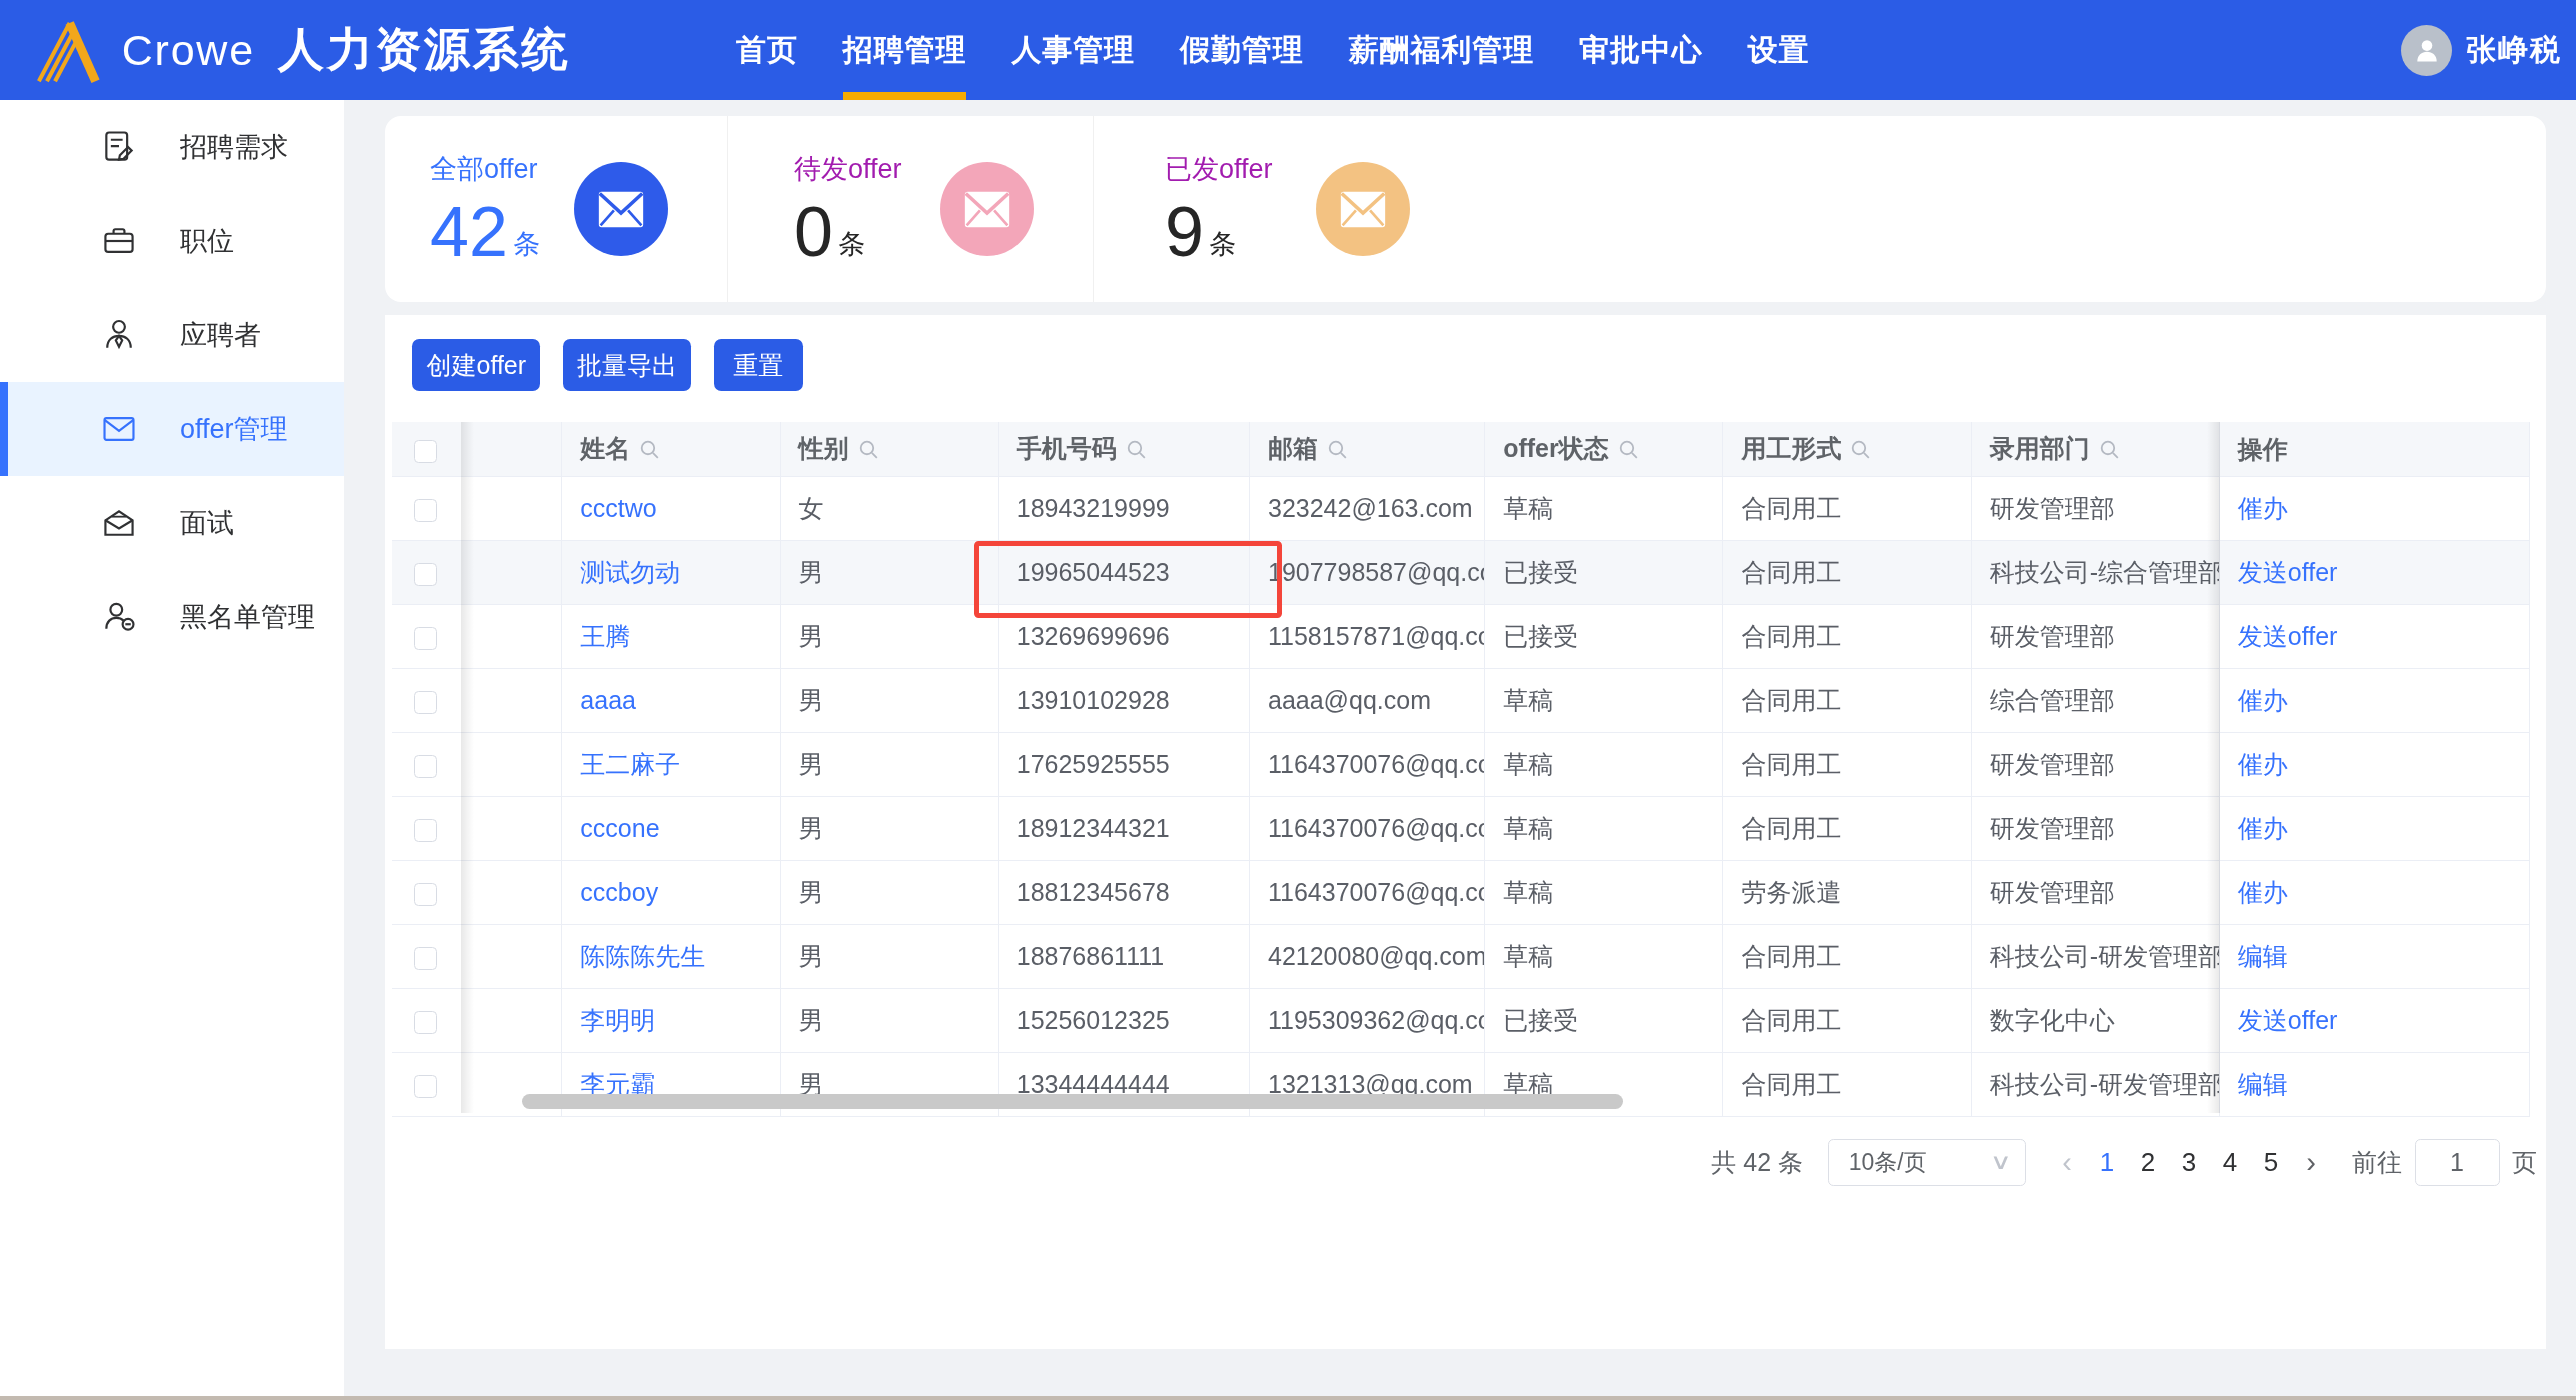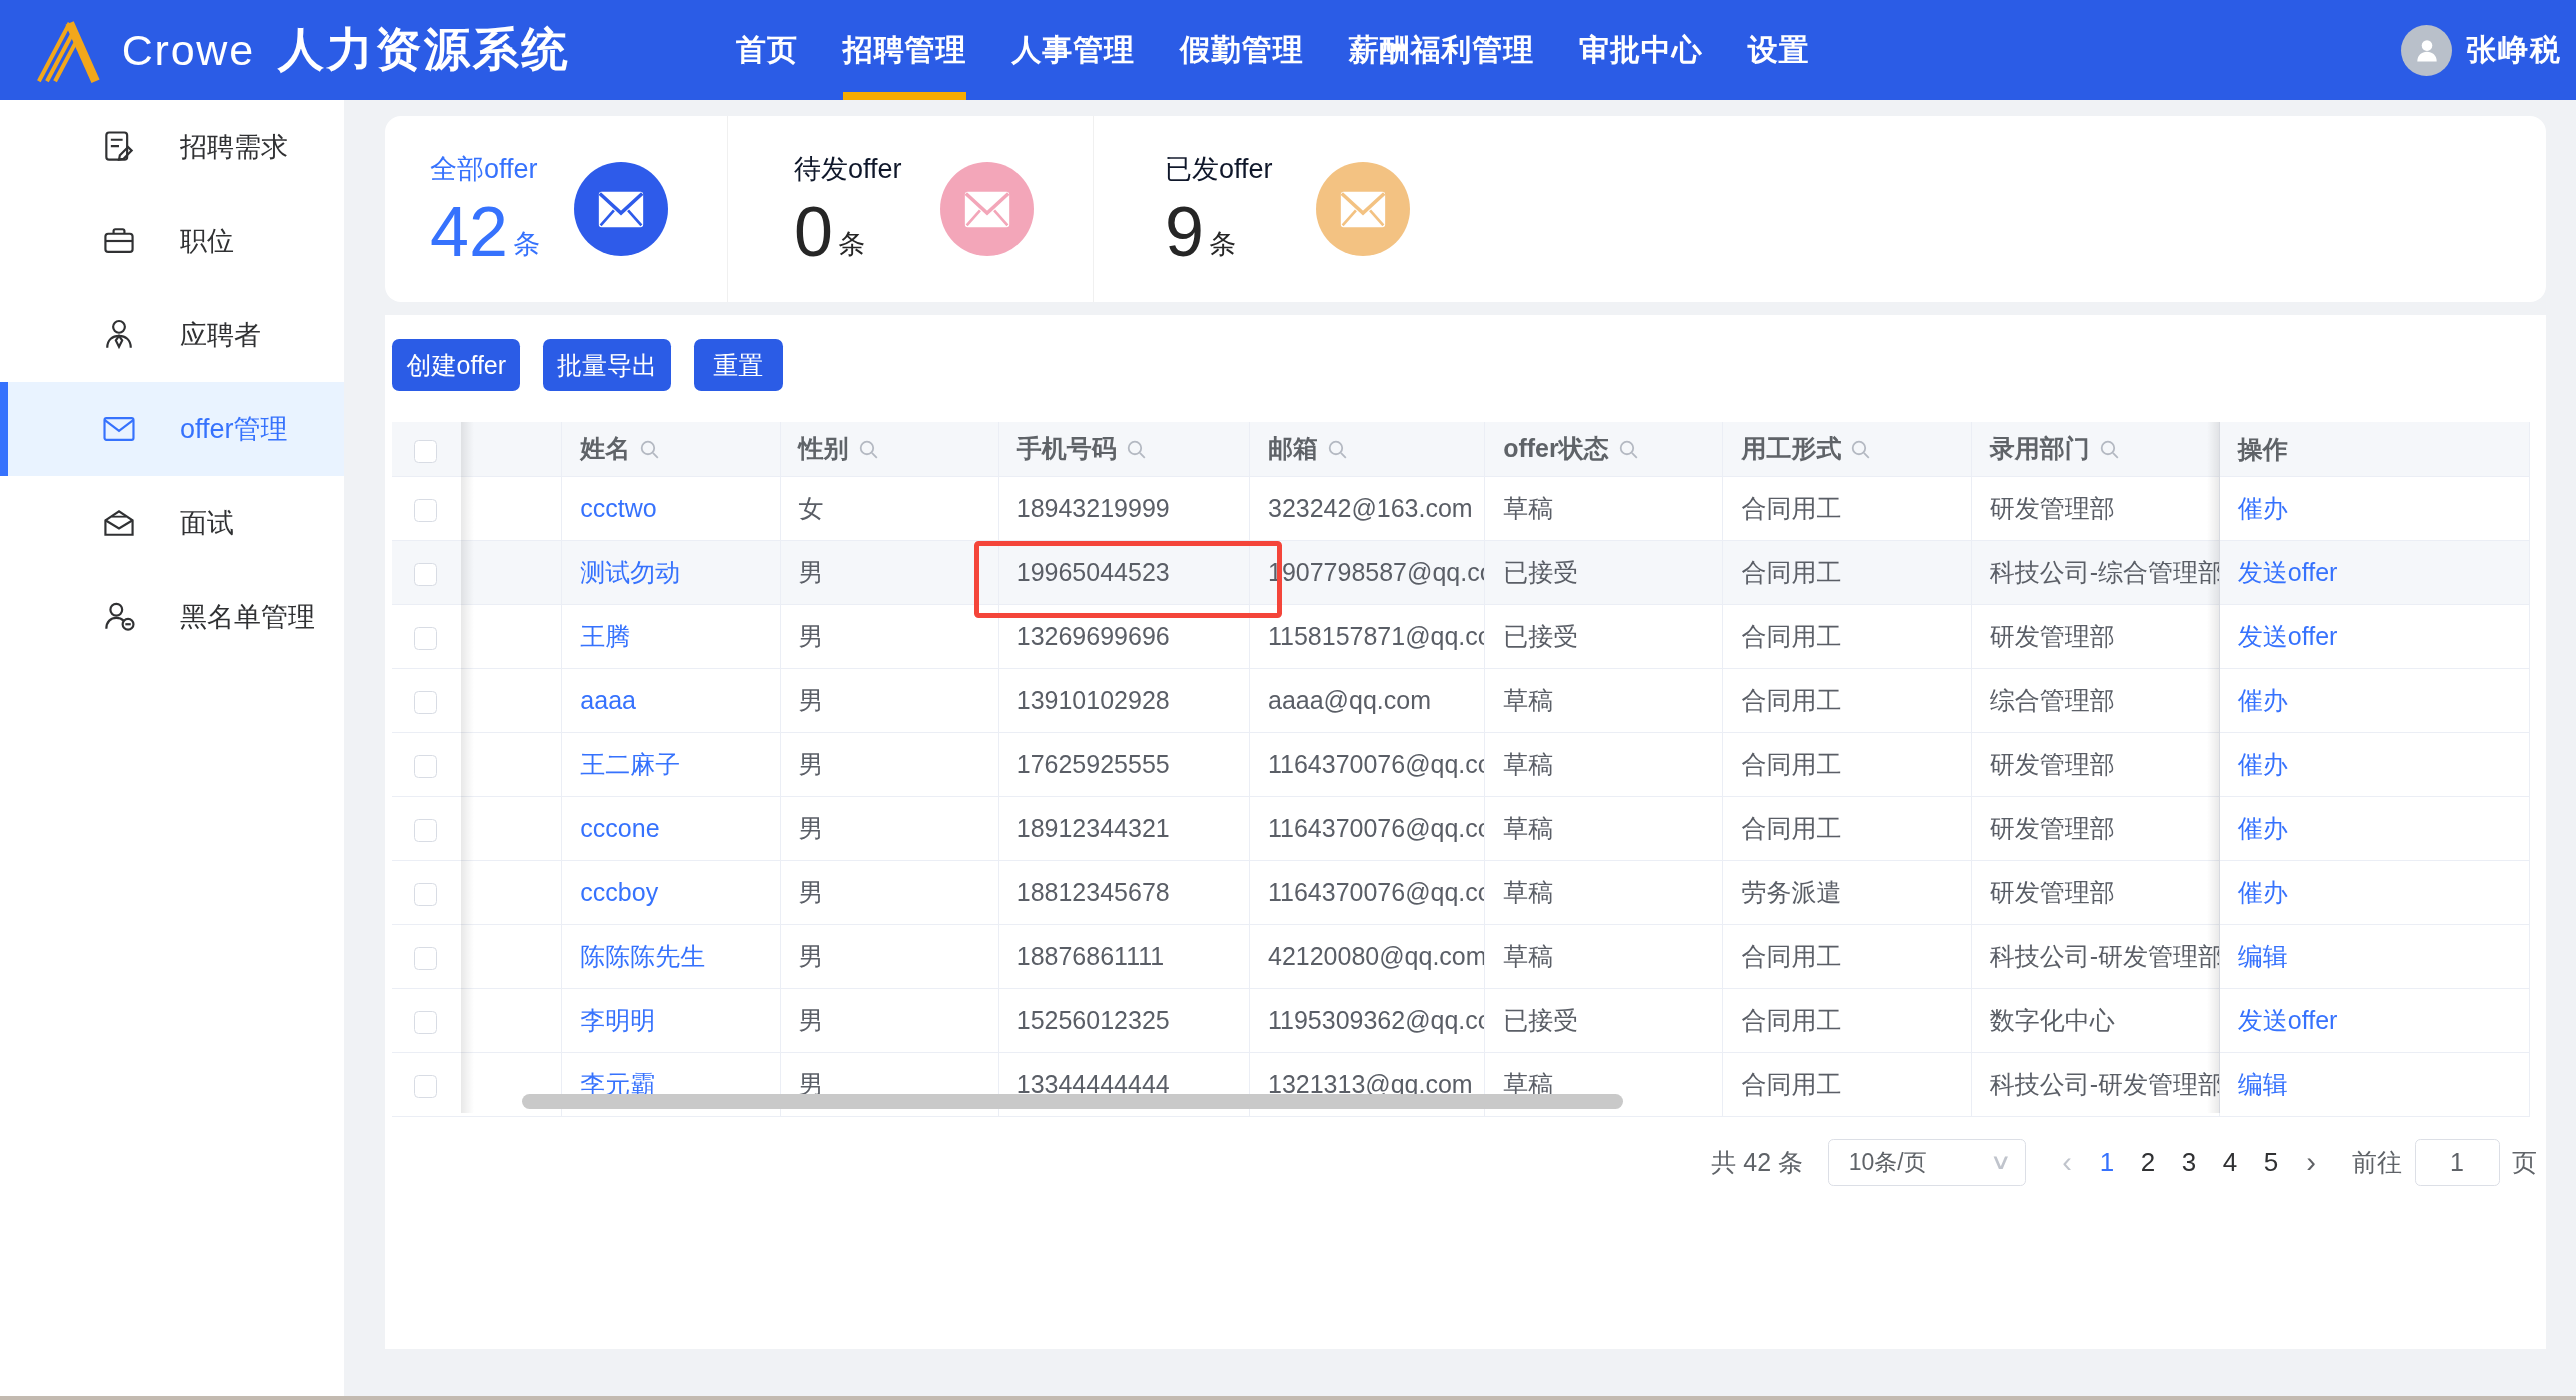--- a/index.html
+++ b/index.html
@@ -30,34 +30,34 @@
 
   
   .main { position:absolute; left:385px; top:116px; width:2161px; }
   .stats-card { height:186px; background:#fff; display:flex;border-radius:16px; }
   .stat { display:flex; align-items:center; justify-content:space-between; padding:0 59px 0 47px; }
   .stat-1 { width:342px; padding-left:45px; }
   .stat-2 { width:366px; padding-left:66px; }
   .stat-3 { width:376px; padding-left:71px; }
   .stat + .stat { border-left:0.9px solid #f0f0f0; }
   .stat-text { display:flex; flex-direction:column; gap:10.7px; }
-  .stat-label { font-size:27px; color:#0f172a; }
+  .stat-label { font-size:27px; color:#a21caf; }
   .stat-num-row { display:flex; align-items:flex-end; }
   .stat-value { font-size:70px; line-height:1; color:#262626; }
   .stat-unit { font-size:27px; color:#262626; margin:0 0 5.4px 5.4px; }
   .stat-1 .stat-label, .stat-1 .stat-value, .stat-1 .stat-unit { color:#3672fd; }
   .stat-circle { width:94px; height:94px; border-radius:50%; display:flex; align-items:center; justify-content:center; flex:none; }
   .circ-blue { background:#2e5bea; }
   .circ-pink { background:#f3a6b9; }
   .circ-orange { background:#f3c282; }
   .stat-circle svg { width:48px; height:39px; }
 
   
   .main-card { margin-top:13.4px; background:#fff; height:1034px; padding:24px 7.2px 0 7.2px; }
-  .toolbar { display:flex; gap:22.4px; margin-bottom:31px; }
+  .toolbar { display:flex; gap:22.4px; margin-bottom:31px;margin-left:20px; }
   .btn { height:52px; padding:0 14.3px; min-width:89px; background:#2b5ce6; color:#fff; border:none; border-radius:7.2px; font-size:25px; font-family:inherit; cursor:pointer; }
 
   .table-zone { position:relative; width:2138px; }
   table { border-collapse:separate; border-spacing:0; table-layout:fixed; width:2138px; }
   th,td { white-space:nowrap; overflow:hidden; border-bottom:0.9px solid #ebeef5; border-right:0.9px solid #ebeef5; padding-left:18px; text-align:left; }
   th { height:55px; background:#f5f7fa; font-size:25px; font-weight:700; color:#5f6368; }
   td { height:64px; font-size:25px; color:#5a5e66; background:#fff; }
   th:first-child, td:first-child { padding-left:21.5px; border-right:none; }
   th:nth-child(2), td:nth-child(2) { border-right:0.9px solid #ebeef5; }
   tr.hl td { background:#f5f7fa; }

